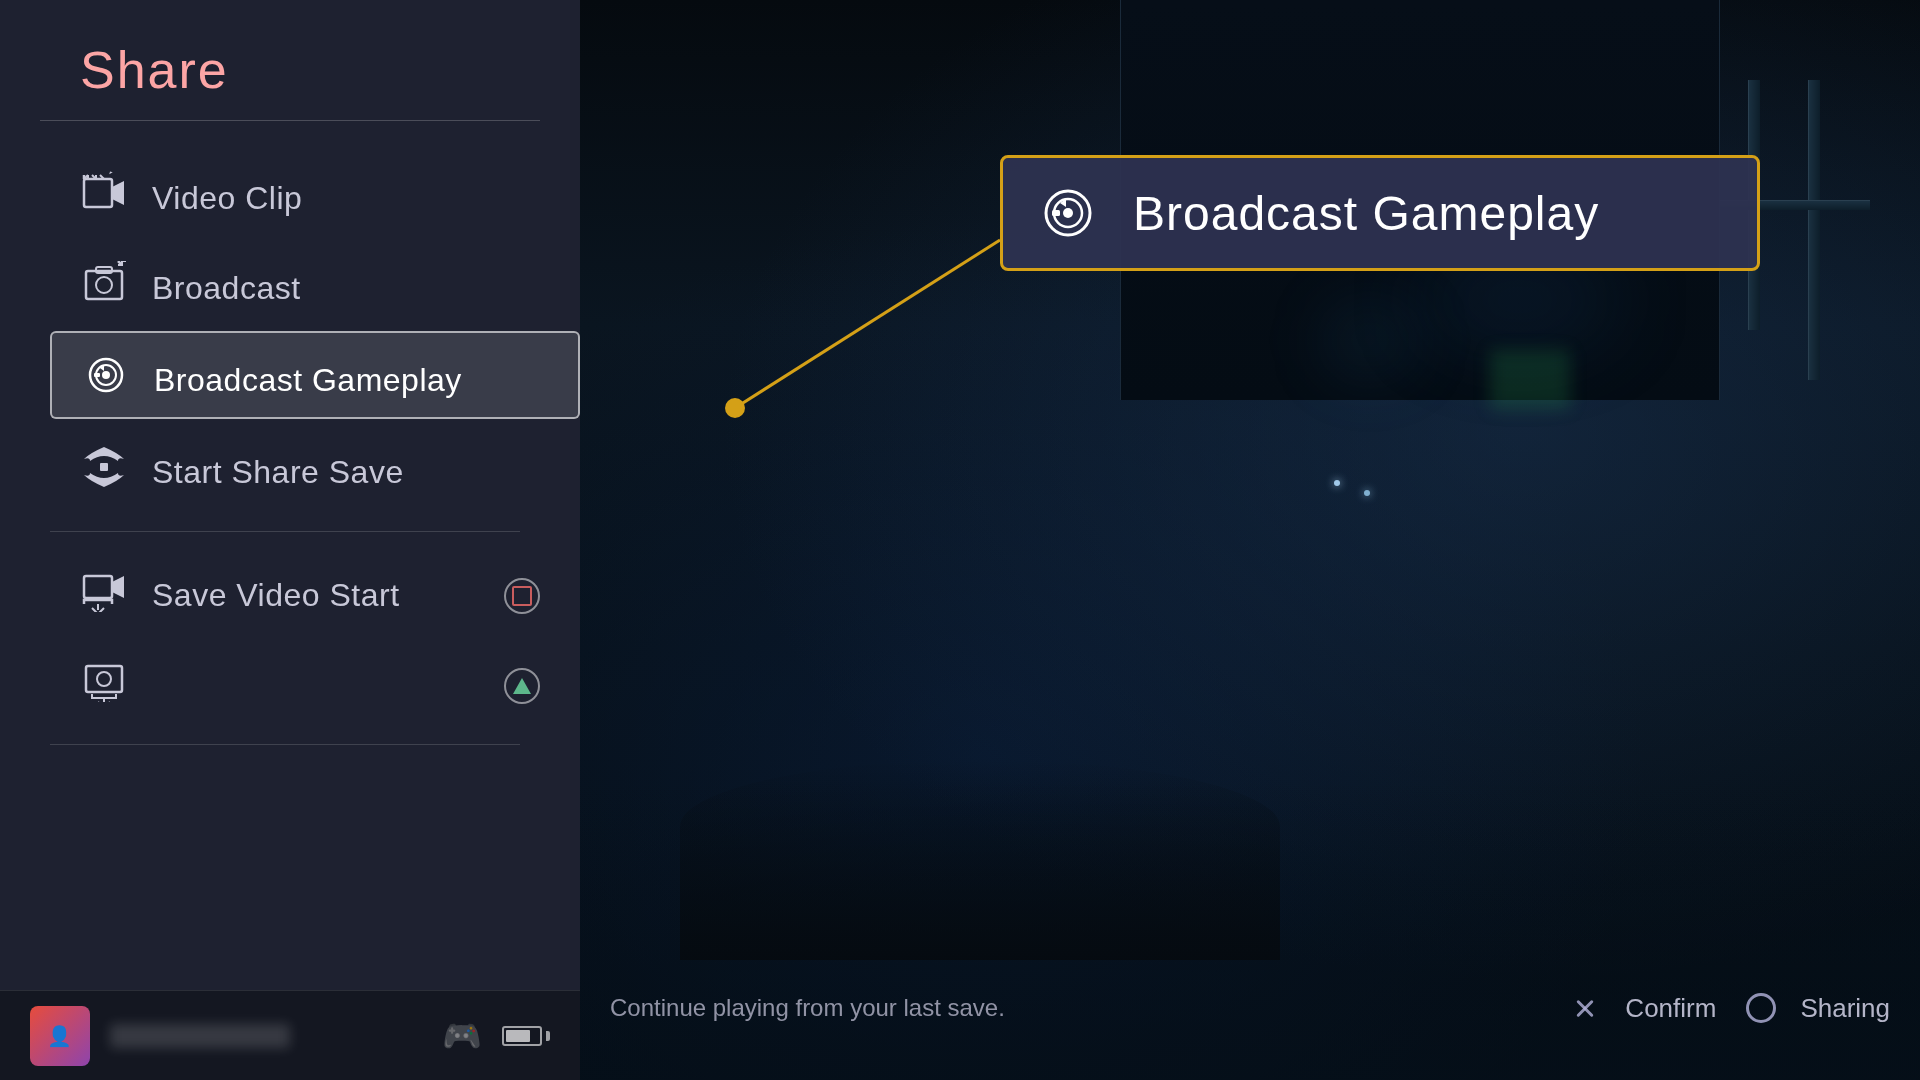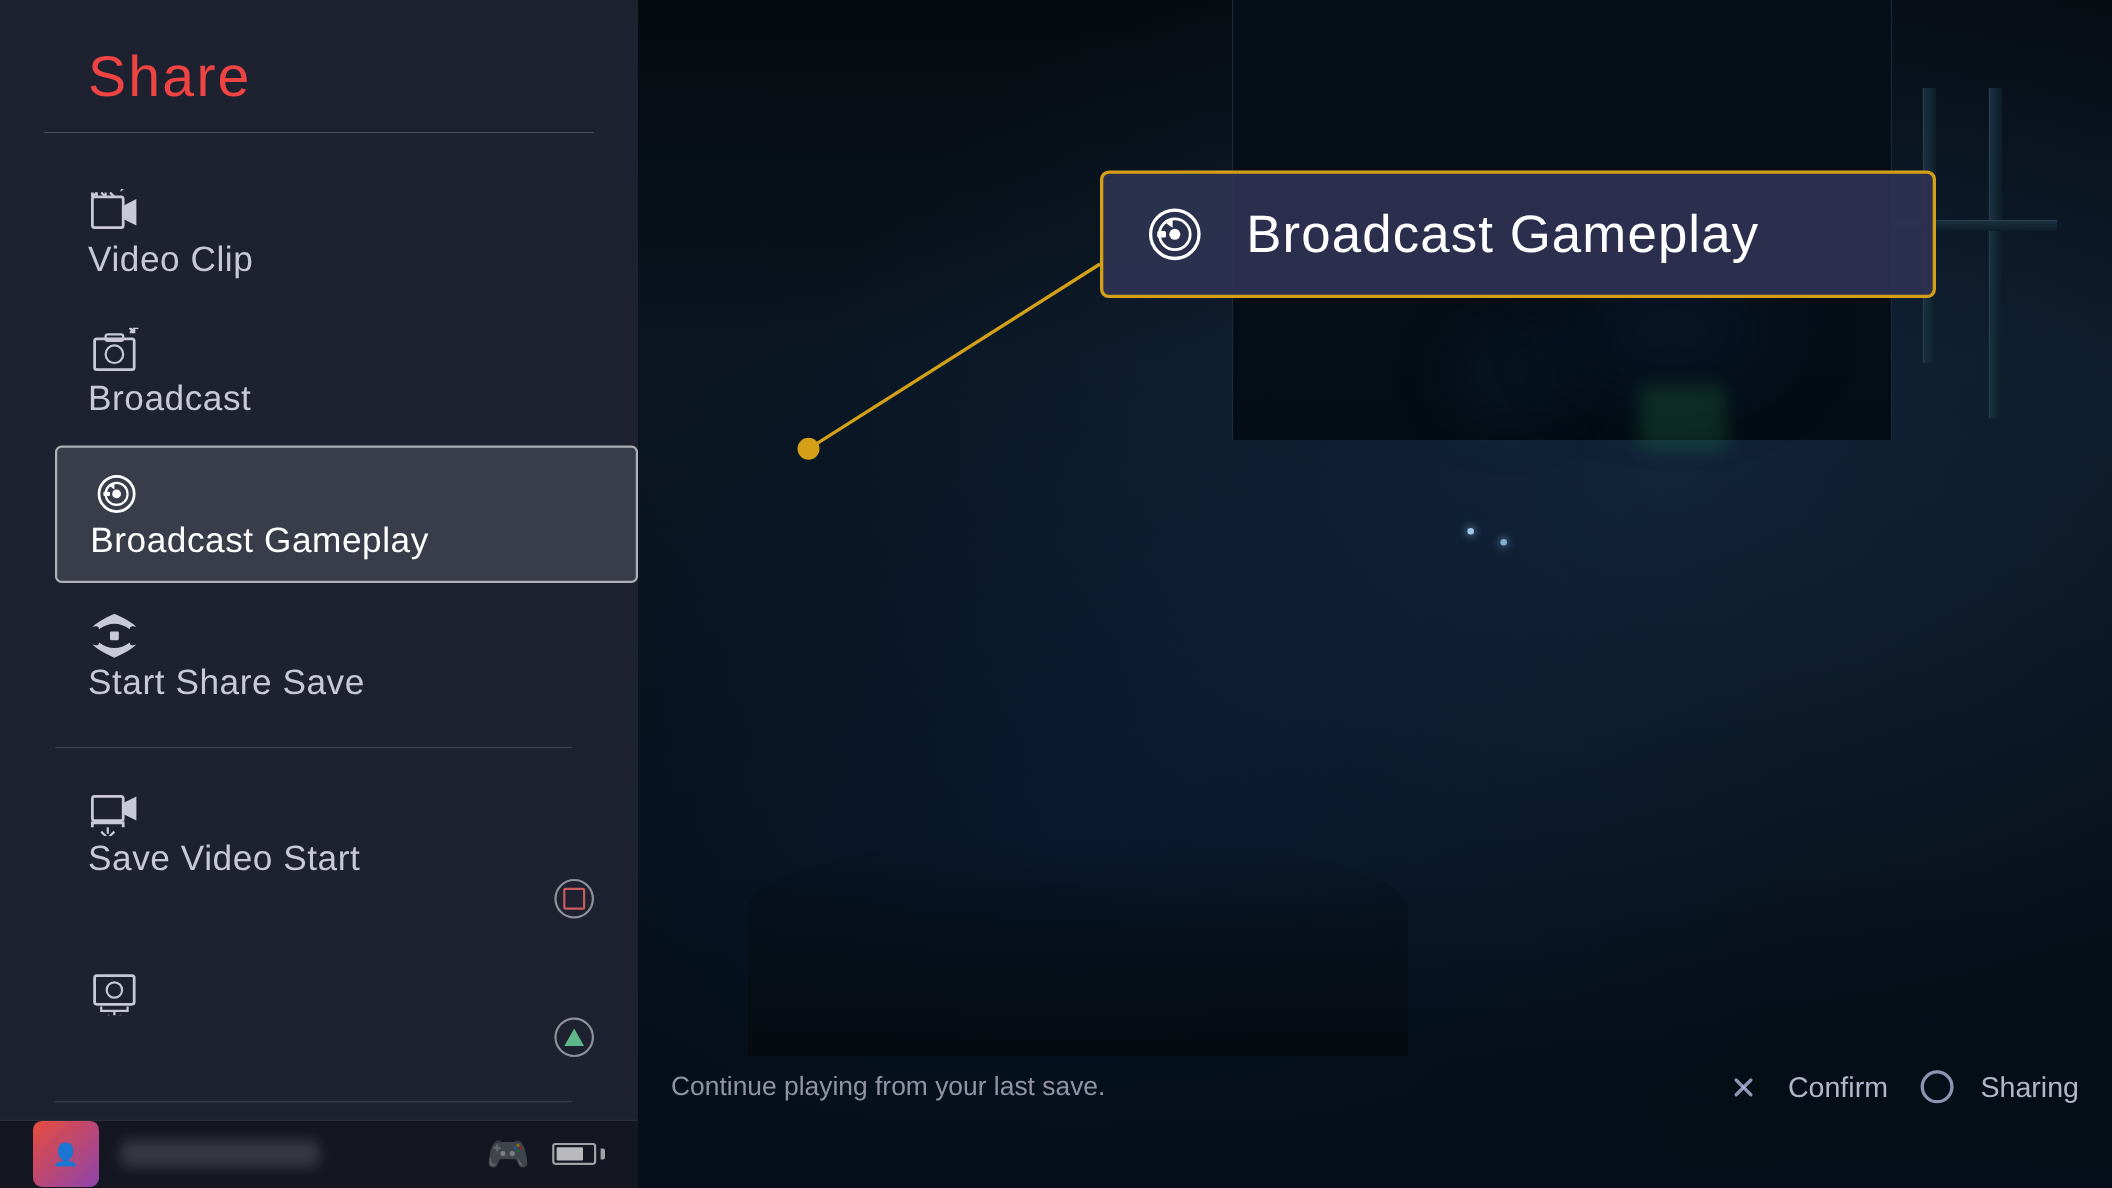--- a/index.html
+++ b/index.html
@@ -18,21 +18,21 @@
       height: 1080px;
       background: linear-gradient(180deg, #1a1a2e 0%, #16213e 50%, #0f3460 100%);
       background: #1e2130;
       display: flex;
       flex-direction: column;
       position: relative;
       z-index: 10;
     }
 
     .panel-title {
-      color: #ef4444;
+      color: #fca5a5;
       font-size: 52px;
       font-weight: 300;
       padding: 40px 50px 20px 80px;
       letter-spacing: 2px;
     }
 
     .panel-divider {
       width: calc(100% - 80px);
       margin-left: 40px;
       height: 1px;
@@ -42,28 +42,27 @@
 
     .menu-list {
       display: flex;
       flex-direction: column;
       padding: 0 0 0 50px;
       flex: 1;
     }
 
     .menu-item {
       display: flex;
-      align-items: flex-start;
+      align-items: flex-end;
       padding: 18px 20px 18px 30px;
       cursor: pointer;
       border-radius: 6px;
       margin-bottom: 6px;
       position: relative;
       transition: background 0.1s;
-      flex-direction: column;
     }
 
     .menu-item.selected {
       background: rgba(255,255,255,0.12);
       border: 2px solid rgba(255,255,255,0.6);
     }
 
     .menu-item .icon {
       width: 48px;
       height: 48px;
@@ -246,21 +245,21 @@
       left: 0;
       width: 100%;
       height: 100%;
       z-index: 15;
       pointer-events: none;
     }
 
     
     .bottom-info {
       position: absolute;
-      bottom: 76px;
+      bottom: 56px;
       left: 30px;
       right: 30px;
       display: flex;
       align-items: center;
       justify-content: space-between;
     }
 
     .continue-text {
       color: rgba(180,180,200,0.8);
       font-size: 24px;

